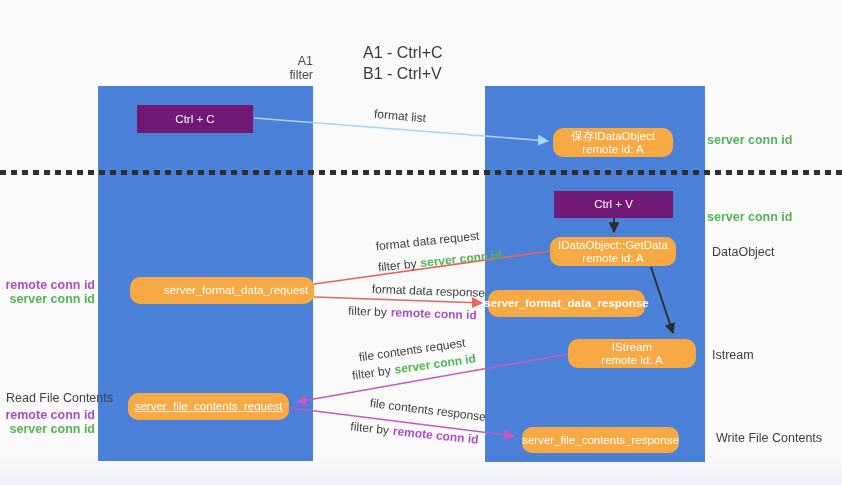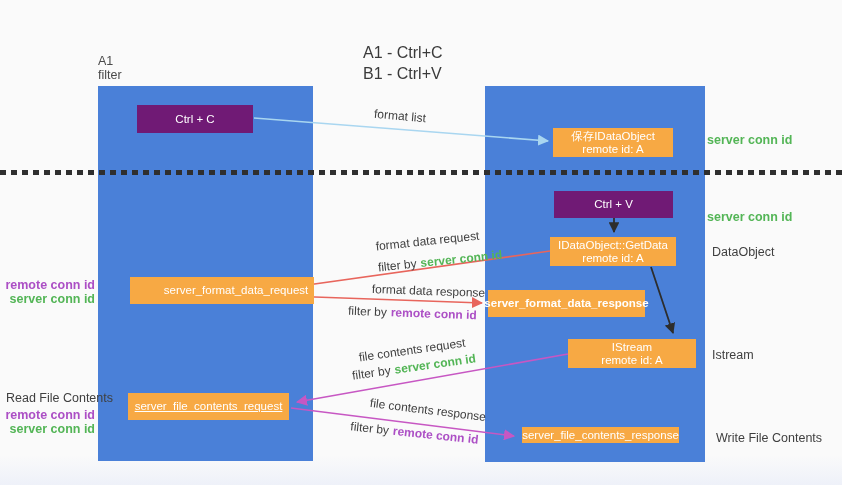--- a/index.html
+++ b/index.html
@@ -4,26 +4,26 @@
 <style>
   html,body{margin:0;padding:0;}
   body{
     width:842px;height:485px;overflow:hidden;
     font-family:"Liberation Sans","DejaVu Sans",sans-serif;
     background:linear-gradient(180deg,#fafafa 0,#fafafa 455px,#eef1f9 485px);
   }
   .canvas{position:relative;width:842px;height:485px;}
   .abs{position:absolute;}
   .title{left:363px;top:4px;font-size:16px;line-height:21px;color:#3a3a3a;margin-top:38px;}
-  .col-head{top:54px;text-align:left;font-size:12.5px;line-height:14px;color:#4a4a4a;}
+  .col-head{top:54px;text-align:right;font-size:12.5px;line-height:14px;color:#4a4a4a;}
   .lifeline{background:#4a80d8;}
   .node{display:flex;flex-direction:column;align-items:center;justify-content:center;
         color:#ffffff;font-size:11.5px;line-height:13px;text-align:center;white-space:nowrap;}
   .green-node{background:#701a75;}
-  .orange-node{background:#f7a944;}
+  .orange-node{background:#f7a944;border-radius:10px;}
   .dotted{left:0;top:170px;width:842px;height:5px;
           background:repeating-linear-gradient(90deg,#2f2f2f 0 6px,transparent 6px 11px);}
   .lbl{font-size:12px;color:#3f3f3f;text-align:center;white-space:nowrap;transform-origin:center;}
   .lbl span + span{margin-left:4px;}
   .side{font-size:12.5px;color:#3f3f3f;white-space:nowrap;}
   .green-txt{color:#53b556;font-weight:bold;}
   .purple-txt{color:#ac4fc5;font-weight:bold;}
   .conn-block{width:95px;text-align:right;font-size:12.5px;line-height:13.5px;white-space:nowrap;}
   svg.arrows{position:absolute;left:0;top:0;z-index:2;}
   .z1{z-index:1;} .z3{z-index:3;}
@@ -92,21 +92,21 @@
   <div class="abs node orange-node z3" style="left:488px;top:290px;width:157px;height:27px;font-weight:bold;">
     <div>server_format_data_response</div>
   </div>
   <div class="abs node orange-node z3" style="left:568px;top:339px;width:128px;height:29px;">
     <div>IStream</div>
     <div>remote id: A</div>
   </div>
   <div class="abs node orange-node z3" style="left:128px;top:393px;width:161px;height:27px;text-decoration:underline;">
     <div>server_file_contents_request</div>
   </div>
-  <div class="abs node orange-node z3" style="left:522px;top:427px;width:157px;height:16px;">
+  <div class="abs node orange-node z3" style="left:522px;top:427px;width:157px;height:26px;">
     <div>server_file_contents_response</div>
   </div>
 
   <div class="abs lbl z3" style="left:350px;top:109px;width:100px;transform:rotate(5deg);">
     <span>format list</span>
   </div>
   <div class="abs lbl z3" style="left:365px;top:234px;width:125px;transform:rotate(-6deg);">
     <span>format data request</span>
   </div>
   <div class="abs lbl z3" style="left:360px;top:254px;width:160px;transform:rotate(-6deg);">

